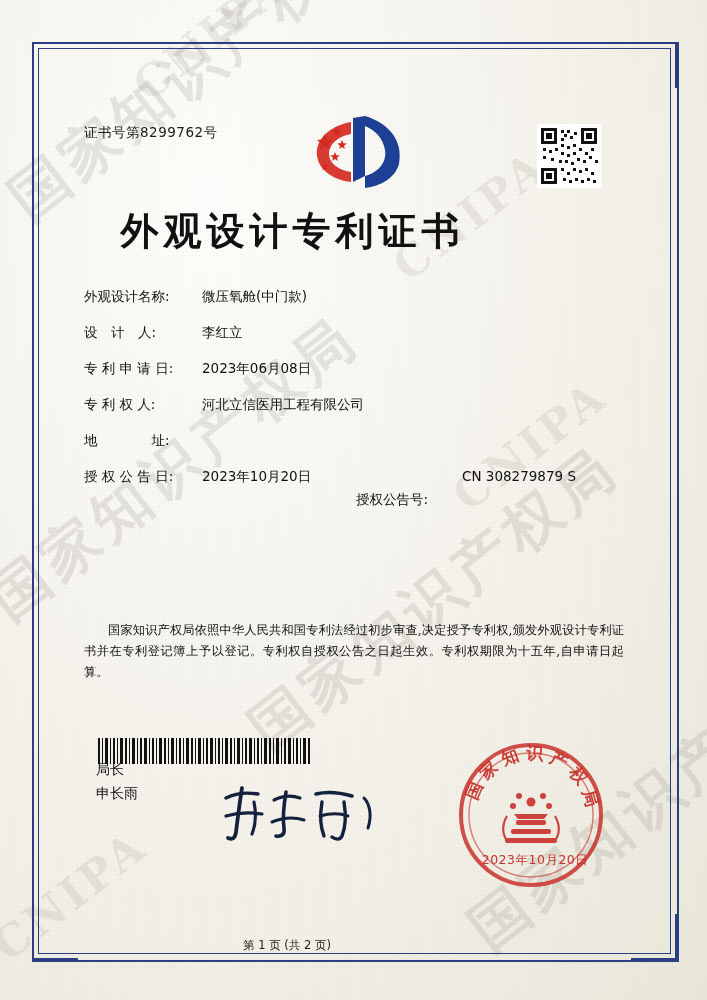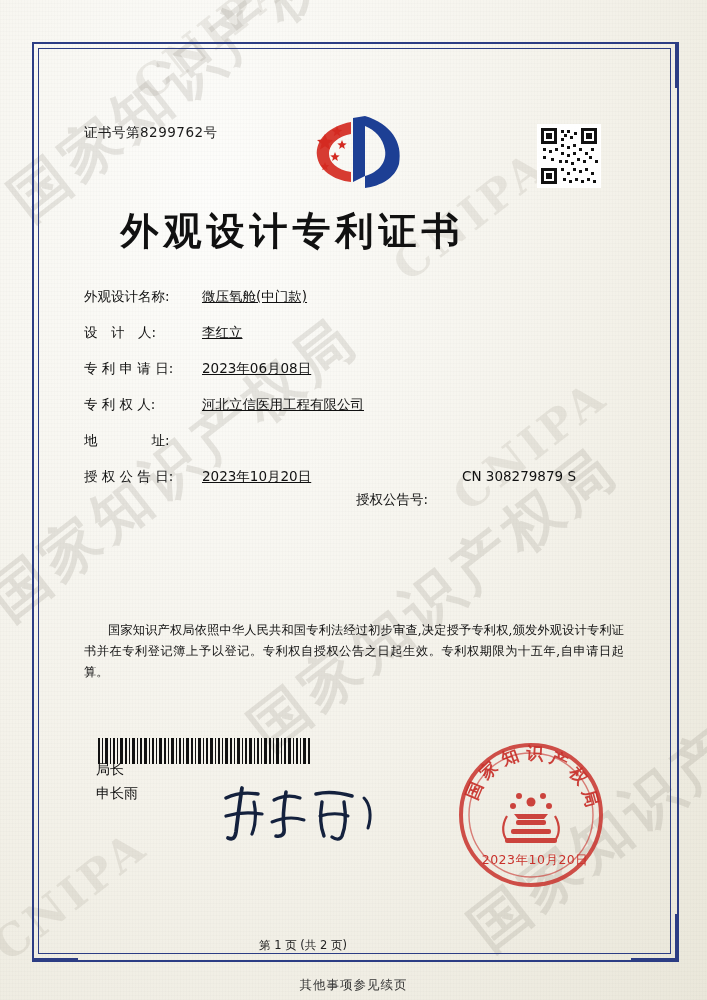--- a/index.html
+++ b/index.html
@@ -72,21 +72,21 @@
     position:absolute;left:0;top:206px;width:585px;text-align:center;
     font-size:38px;font-weight:bold;letter-spacing:5px;color:#111;
     font-family:"DejaVu Sans","Liberation Sans",sans-serif;
   }
 
   
   .fields{position:absolute;left:84px;top:288px;width:540px;}
   .row{position:relative;height:36px;font-size:13.5px;color:#111;
        font-family:"DejaVu Sans","Liberation Sans",sans-serif;}
   .row .lbl{position:absolute;left:0;top:0;white-space:pre;text-align:right;}
-  .row .val{position:absolute;left:118px;top:0;text-decoration:underline;}
+  .row .val{position:absolute;left:118px;top:0;}
   .row .lbl2{position:absolute;left:272px;top:0;white-space:pre;margin-top:23px;}
   .row .val2{position:absolute;left:378px;top:0;}
 
   
   .para{
     position:absolute;left:84px;width:540px;
     font-size:12.2px;line-height:21px;color:#111;text-align:justify;
     text-indent:24px;
     font-family:"DejaVu Serif","Liberation Serif",serif;
   }
@@ -113,21 +113,20 @@
     position:absolute;left:470px;top:852px;width:130px;text-align:center;
     color:#c8312b;font-size:12.5px;letter-spacing:0.5px;
     font-family:"DejaVu Sans","Liberation Sans",sans-serif;
   }
 
   
   .page-foot{
     position:absolute;left:0;top:938px;width:574px;text-align:center;
     font-size:11.5px;color:#222;
     font-family:"DejaVu Sans","Liberation Sans",sans-serif;
-    margin-left:16px;
   }
   .outside-foot{
     position:absolute;left:0;top:977px;width:707px;text-align:center;
     font-size:12.5px;color:#333;letter-spacing:1px;
     font-family:"DejaVu Serif","Liberation Serif",serif;
   }
 </style>
 </head>
 <body>
 
@@ -363,15 +362,14 @@
         <circle cx="-18" cy="-12" r="3"></circle>
         <circle cx="18" cy="-12" r="3"></circle>
         <path d="M-24,-2 C-30,8 -28,18 -24,22" stroke="#c8312b" stroke-width="2.2" fill="none"></path>
         <path d="M24,-2 C30,8 28,18 24,22" stroke="#c8312b" stroke-width="2.2" fill="none"></path>
       </g>
     </svg>
   </div>
   <div class="seal-date">2023年10月20日</div>
 
   <div class="page-foot">第 1 页 (共 2 页)</div>
-  <div class="outside-foot">其他事项参见续页</div>
 
 </div>
 
 </body></html>

